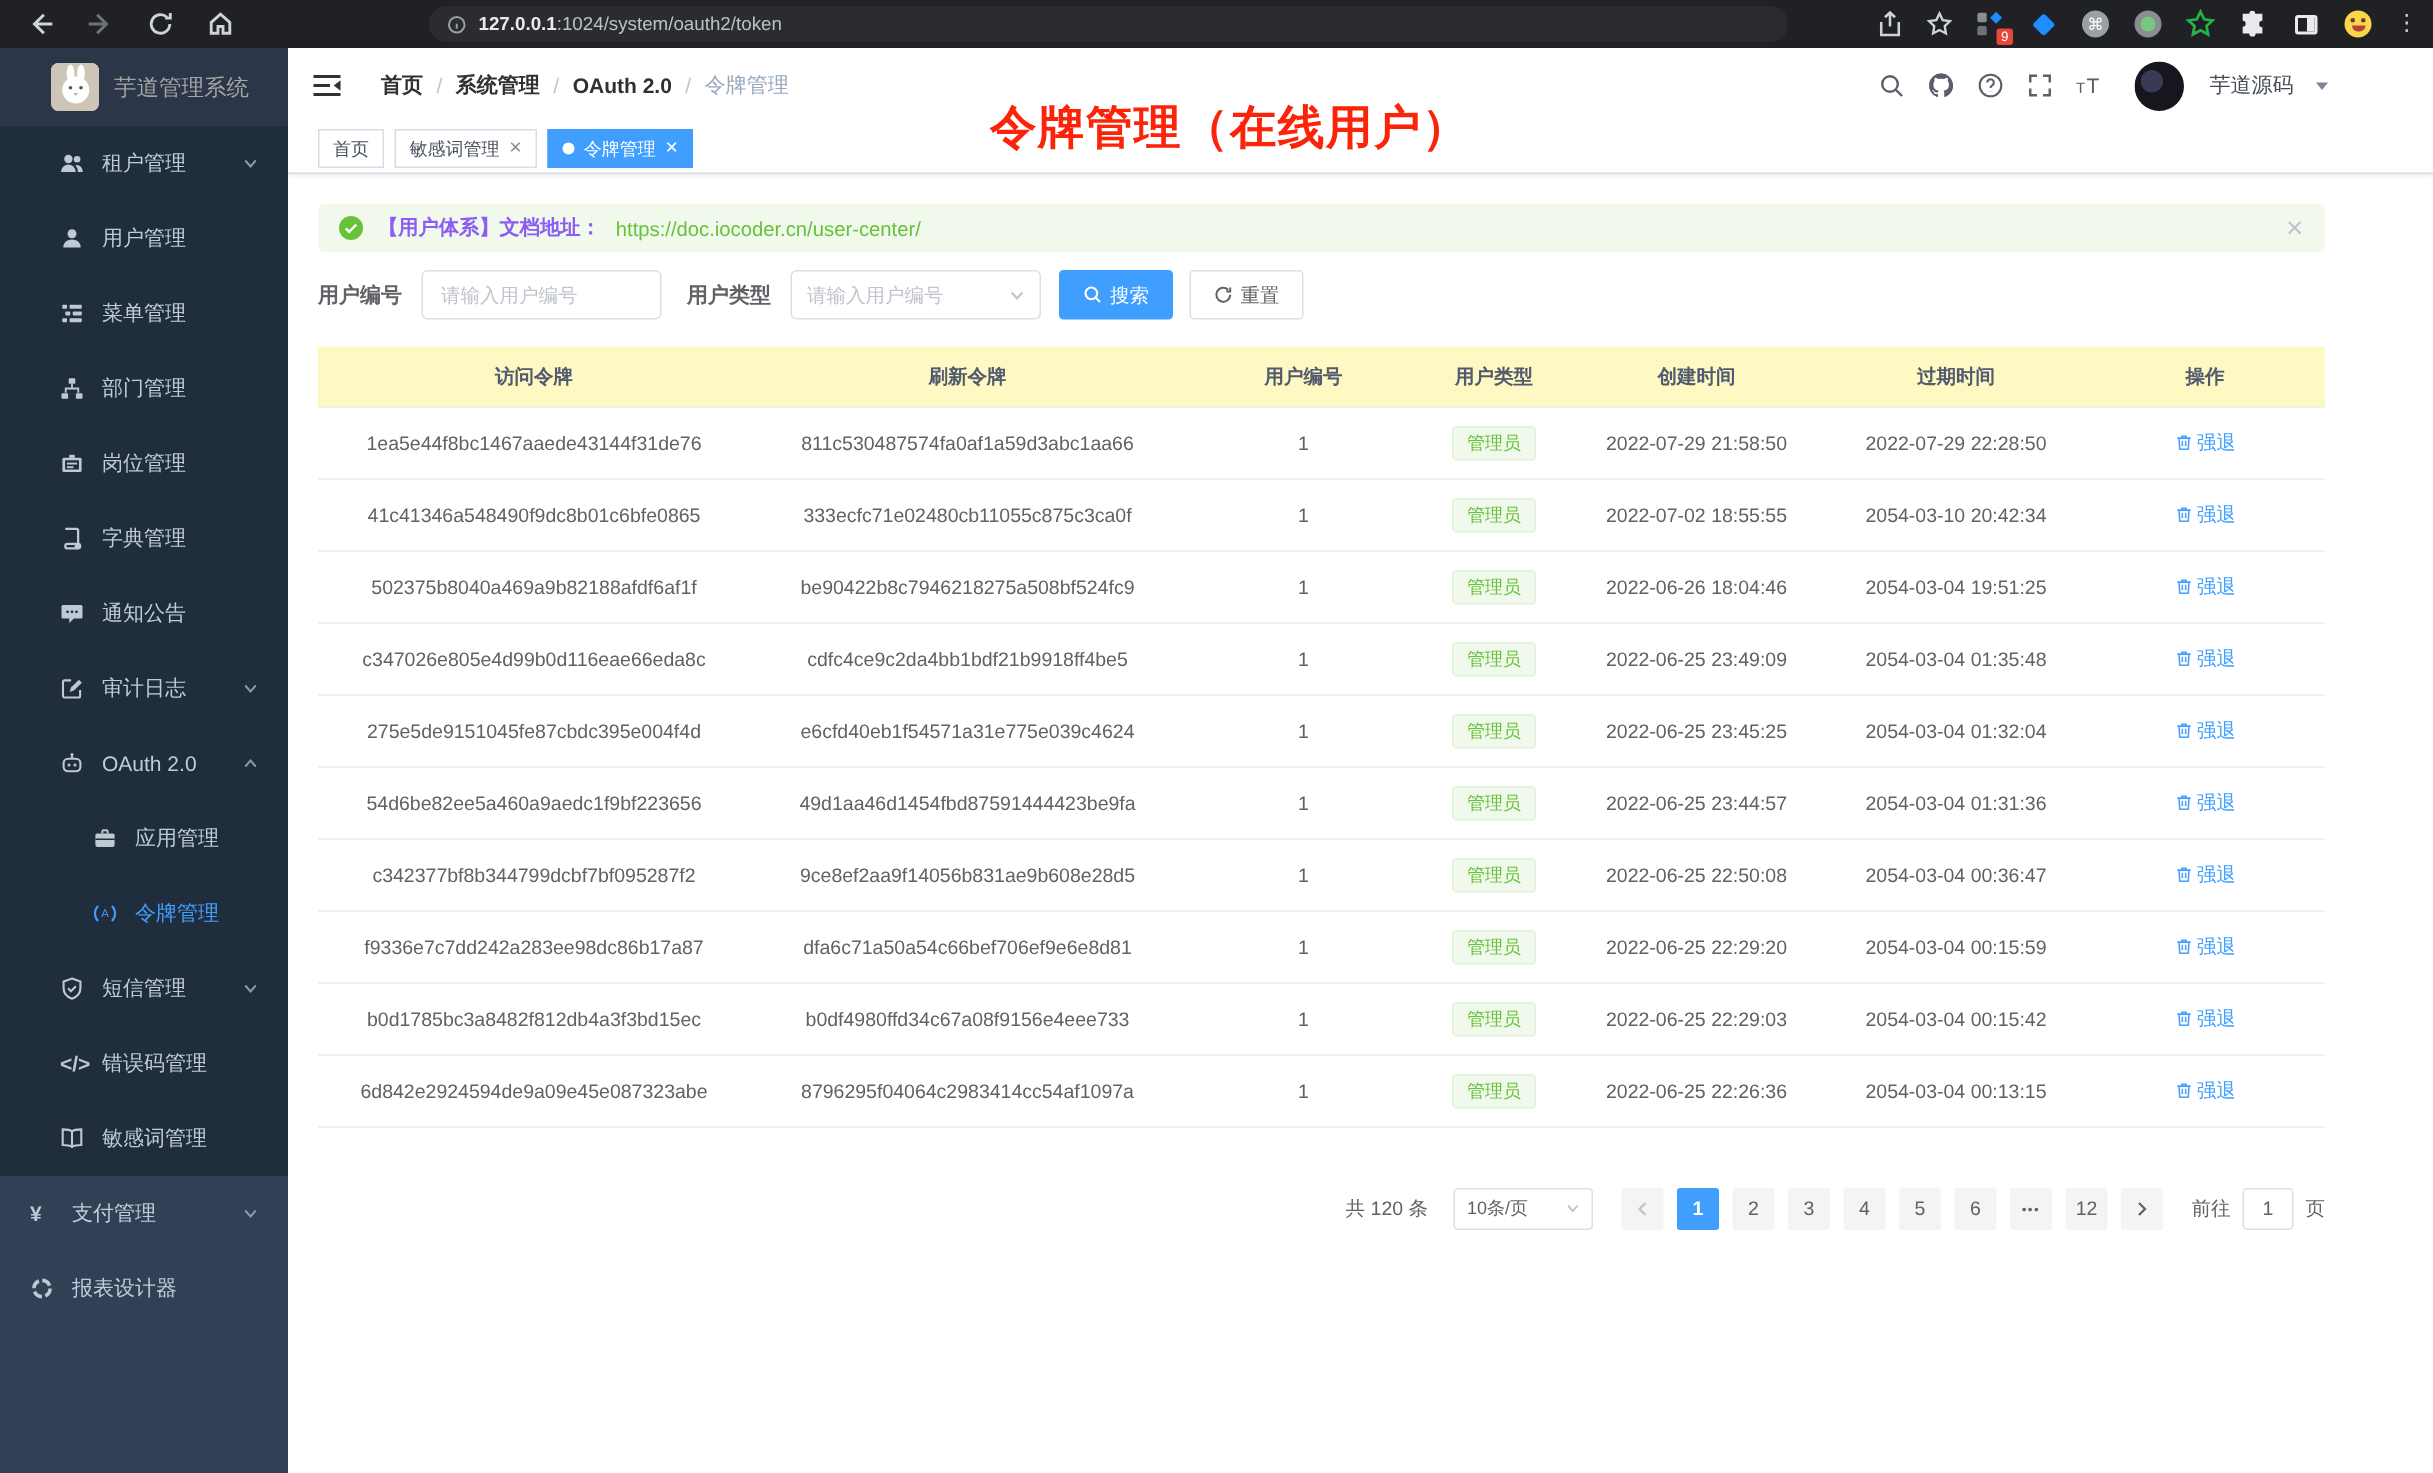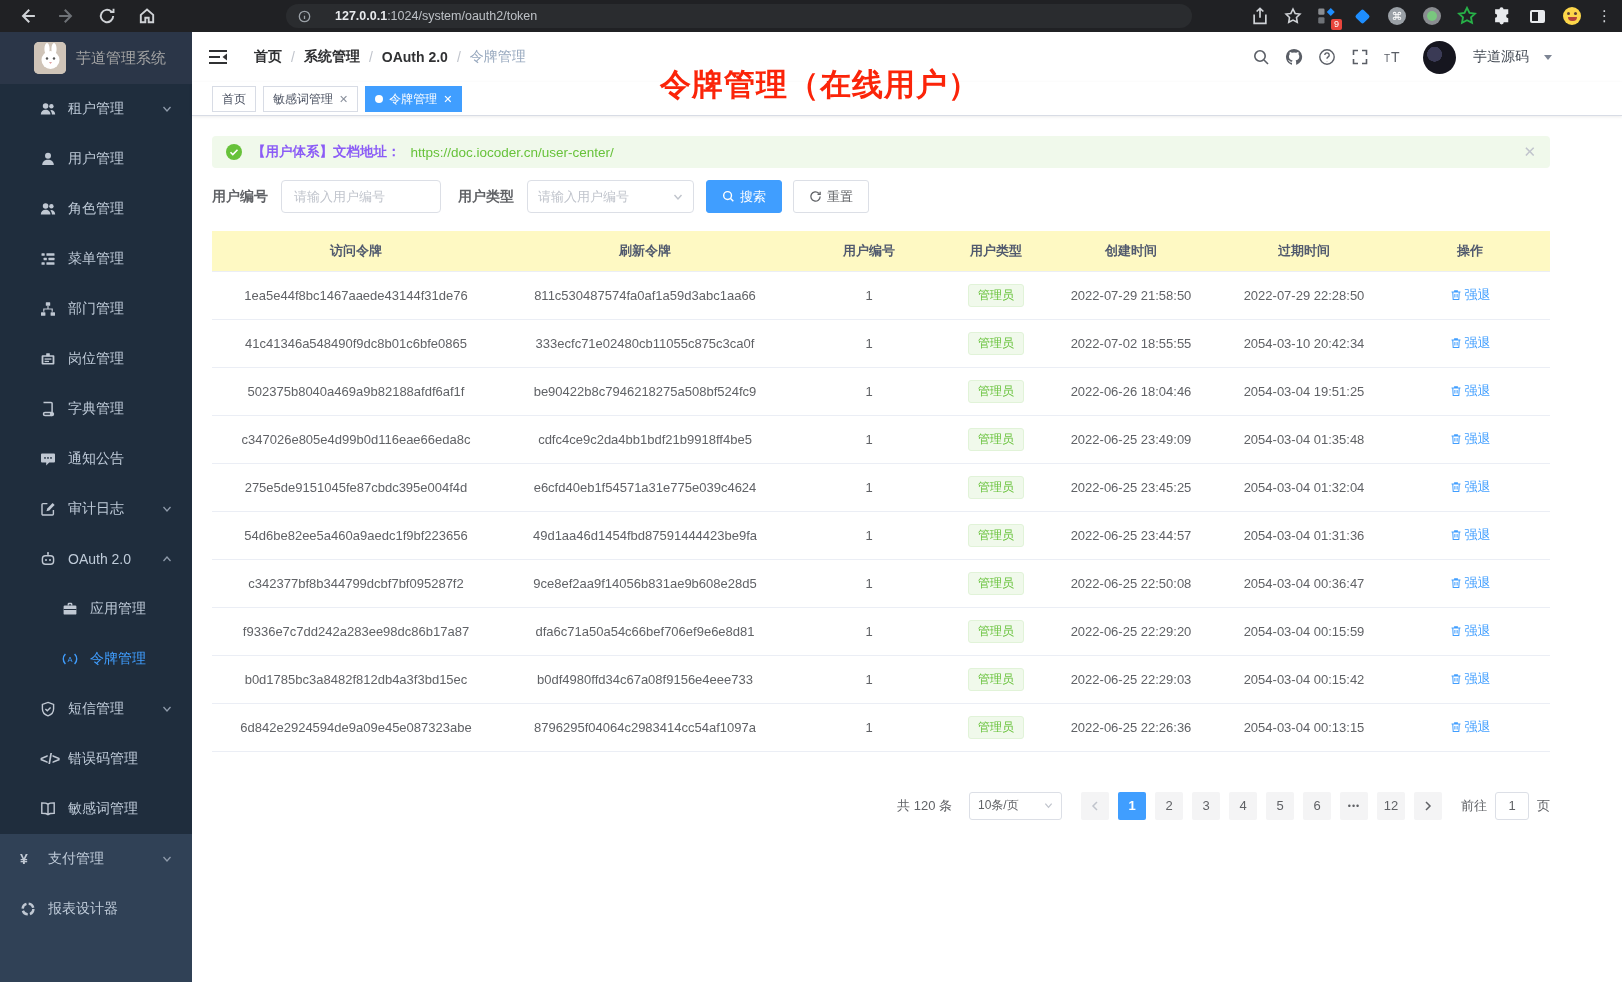--- a/index.html
+++ b/index.html
@@ -16,21 +16,21 @@
   #browser-bar{
     height:32px; background:#202124; display:flex; align-items:center;
     position:relative; color:#d3d6da;
   }
   .bnav{ display:flex; align-items:center; gap:22px; padding-left:18px; }
   .bicon{ width:18px; height:18px; color:#cfd2d6; }
   .bicon.dim{ color:#6e7277; }
   #omnibox{
     position:absolute; left:286px; top:4px; width:906px; height:24px;
     background:#2a2c2f; border-radius:12px; display:flex; align-items:center;
-    padding:0 12px; gap:24px;
+    padding:0 12px; gap:8px;
   }
   #omnibox .url{ font-size:12.5px; color:#bdc1c6; white-space:nowrap; }
   #omnibox .url b{ color:#e8eaed; font-weight:700; }
   .bright{ position:absolute; right:10px; top:0; height:32px; display:flex; align-items:center; gap:15px; }
   .ext{ width:20px; height:20px; position:relative; display:flex; align-items:center; justify-content:center; }
   .badge{
     position:absolute; right:-5px; bottom:-4px; background:#e8453c; color:#fff;
     font-size:9px; line-height:11px; min-width:11px; text-align:center; border-radius:2px; padding:0 1px;
   }
   .gem{ width:11px; height:11px; background:#1e8eff; transform:rotate(45deg); border-radius:2px; }
@@ -275,31 +275,20 @@
             <svg viewBox="0 0 16 16" fill="currentColor">
               <circle cx="8" cy="4.8" r="3"></circle>
               <path d="M2.2 14c0-3.4 2.6-5.3 5.8-5.3s5.8 1.9 5.8 5.3z"></path>
             </svg>
           </span>
           <span class="mi-label">用户管理</span>
         </div>
         <div class="menu-item lvl1">
           <span class="mi-icon">
             <svg viewBox="0 0 16 16" fill="currentColor">
-              <circle cx="5.6" cy="5" r="2.8"></circle>
-              <path d="M.8 13.6c0-3 2.1-4.8 4.8-4.8s4.8 1.8 4.8 4.8z"></path>
-              <circle cx="11.4" cy="5.2" r="2.2"></circle>
-              <path d="M11.6 9c2.1.4 3.6 2 3.6 4.6h-3.3c0-1.9-.6-3.3-1.7-4.2z"></path>
-            </svg>
-          </span>
-          <span class="mi-label">角色管理</span>
-        </div>
-        <div class="menu-item lvl1">
-          <span class="mi-icon">
-            <svg viewBox="0 0 16 16" fill="currentColor">
               <rect x="1.5" y="2.2" width="3.2" height="2.6" rx=".5"></rect>
               <rect x="6.4" y="2.2" width="8.1" height="2.6" rx=".5"></rect>
               <rect x="3.6" y="6.7" width="3.2" height="2.6" rx=".5"></rect>
               <rect x="8.5" y="6.7" width="6" height="2.6" rx=".5"></rect>
               <rect x="1.5" y="11.2" width="3.2" height="2.6" rx=".5"></rect>
               <rect x="6.4" y="11.2" width="8.1" height="2.6" rx=".5"></rect>
             </svg>
           </span>
           <span class="mi-label">菜单管理</span>
         </div>

